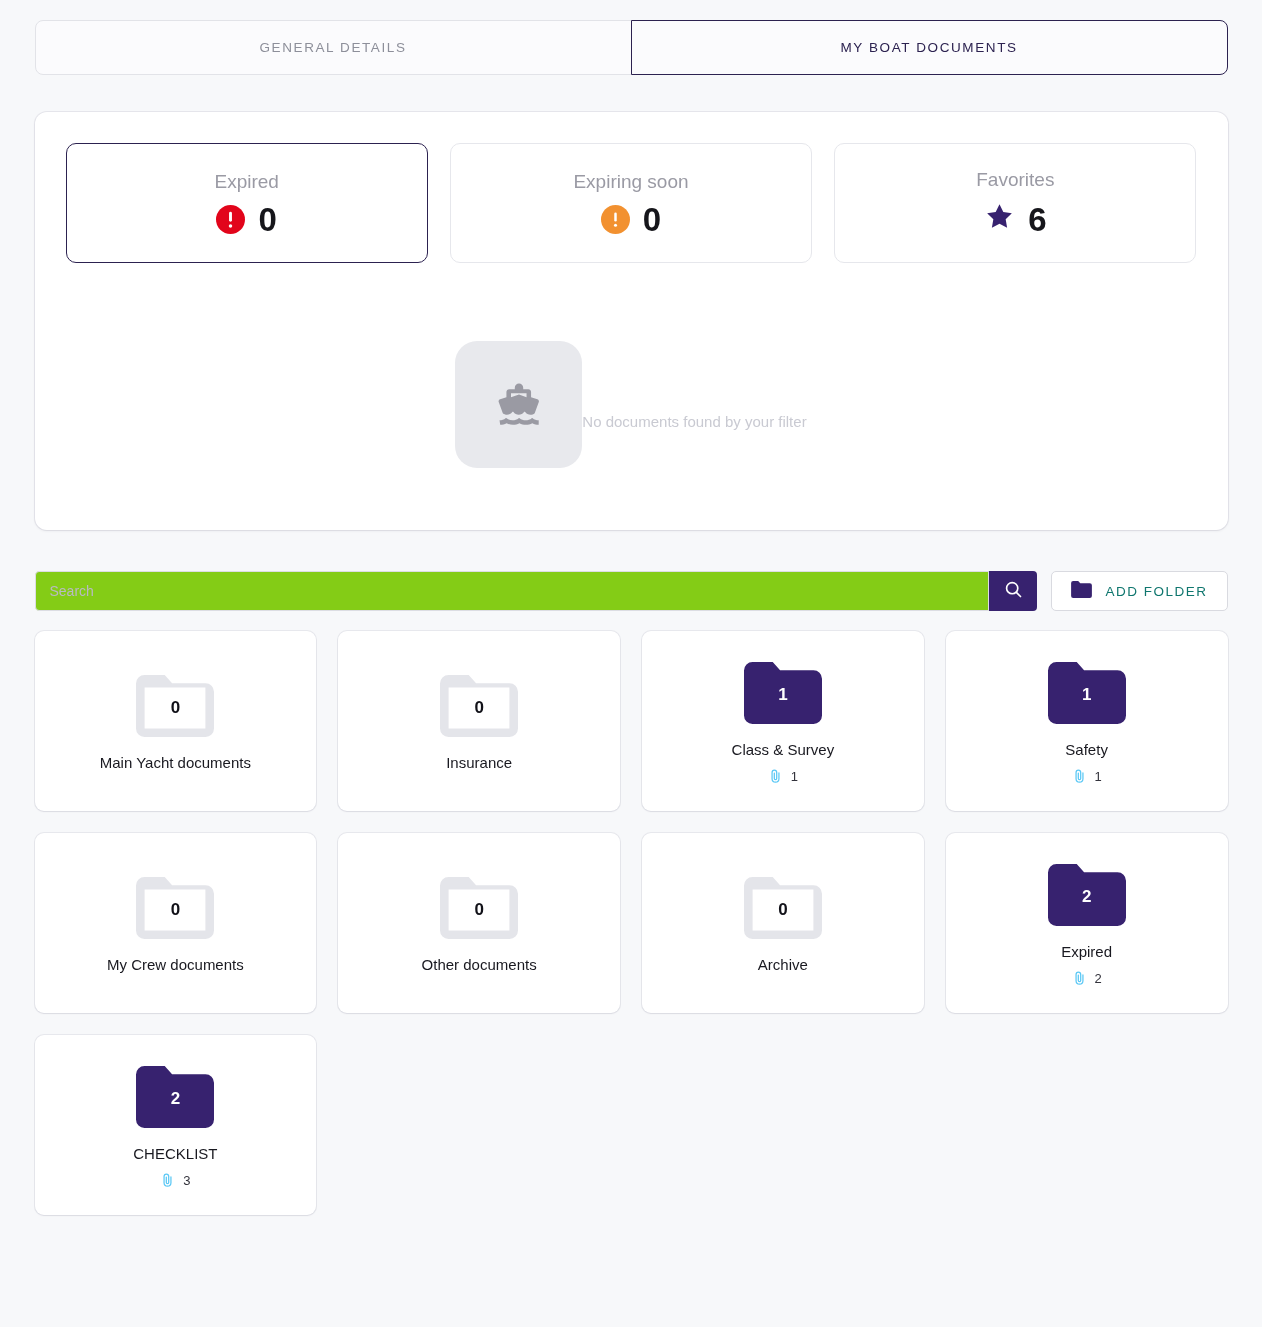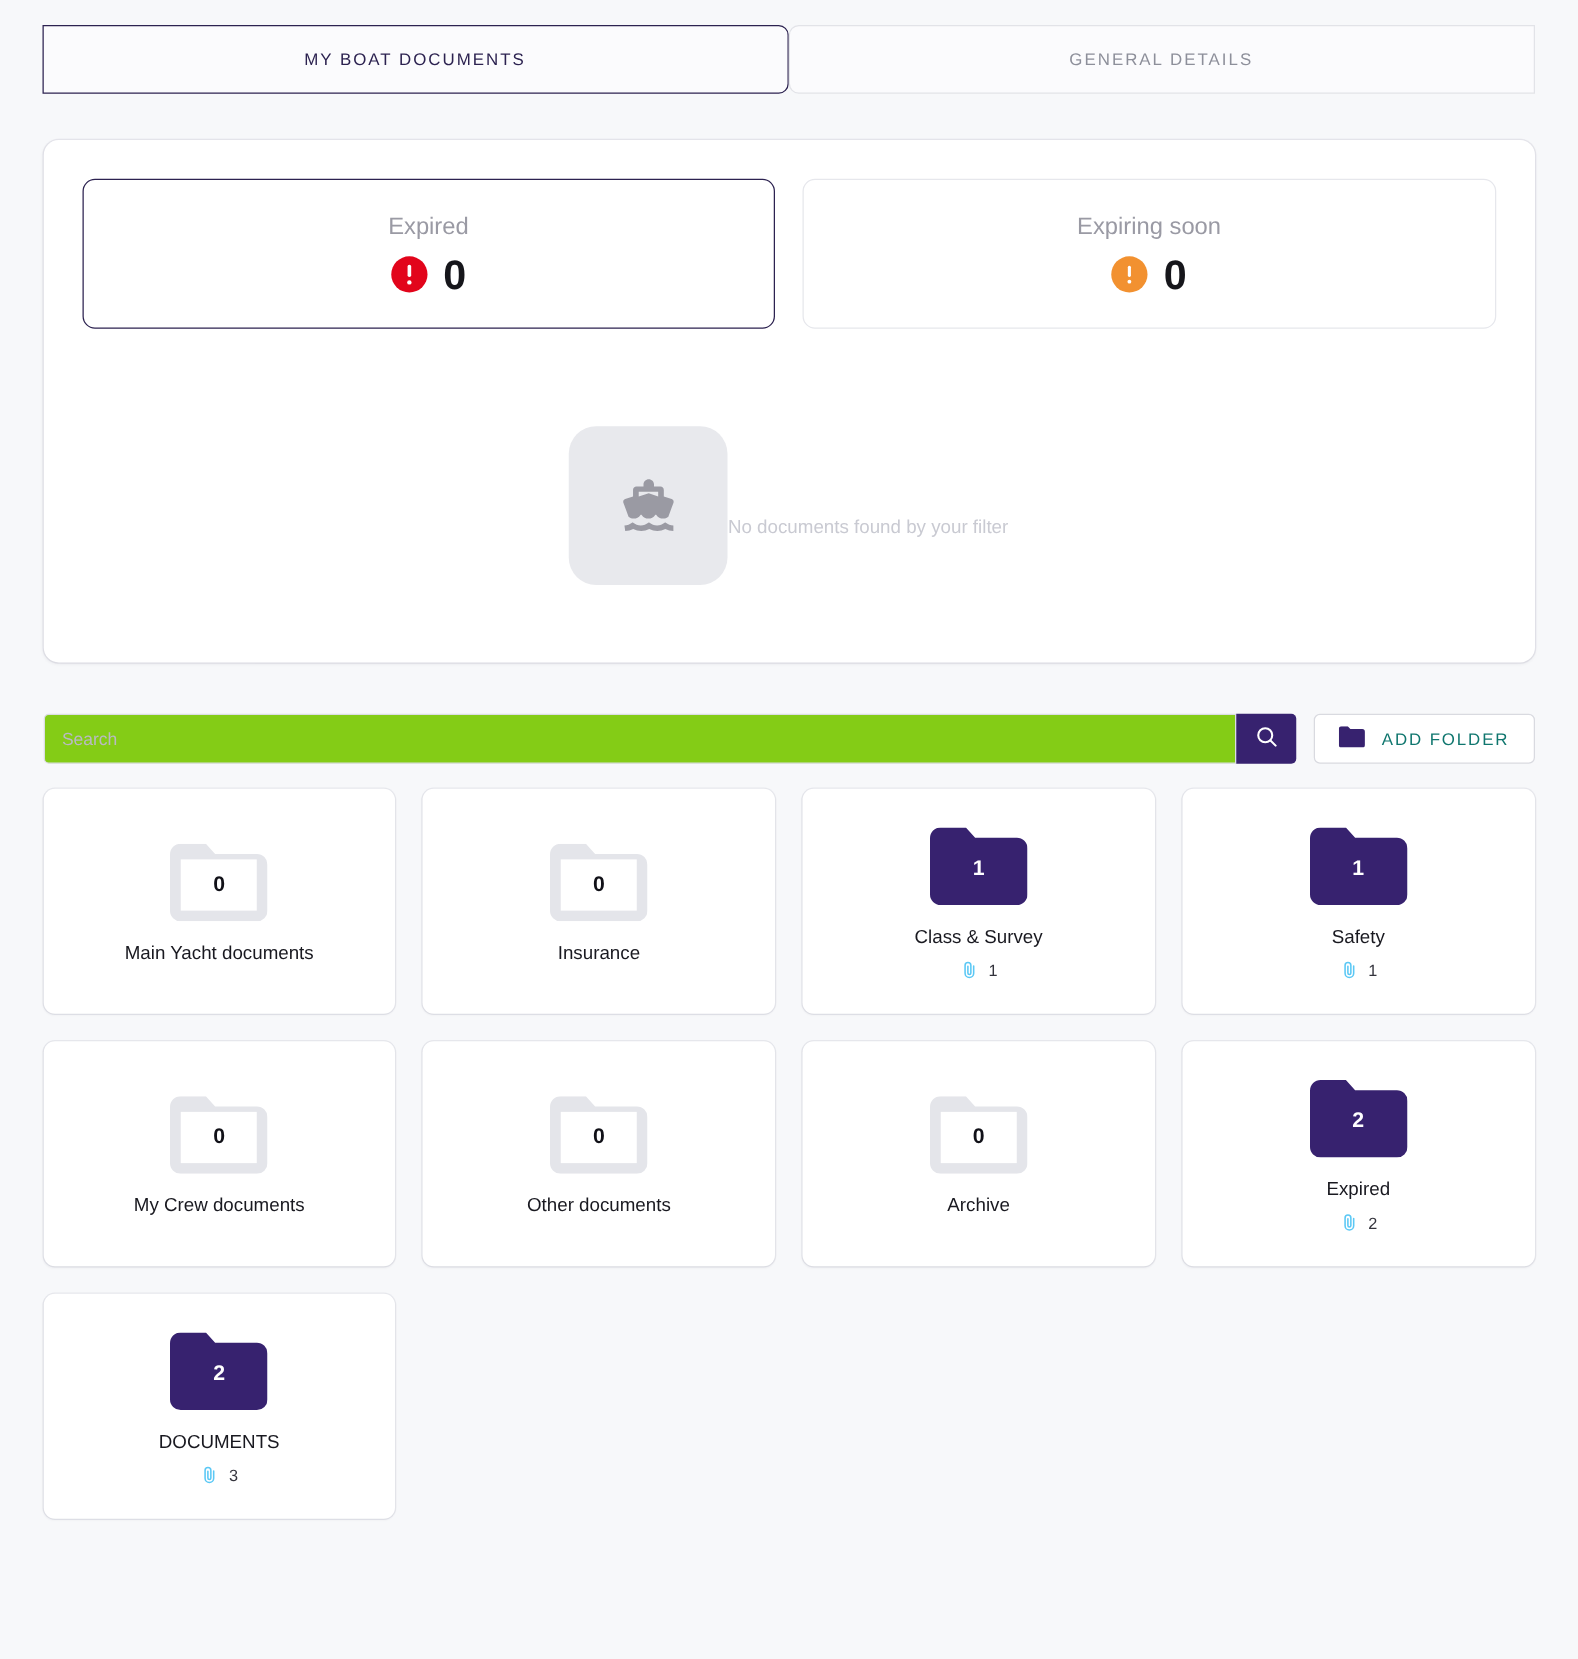--- a/index.html
+++ b/index.html
@@ -241,25 +241,25 @@
   }
   .folder-count-text.on-dark { color: #ffffff; }
   .folder-count-text.on-light { color: #111118; }
 </style>
 </head>
 <body>
 
 <div class="page">
 
   <div class="tabs">
+    <div class="tab inactive">
+      <span>GENERAL DETAILS</span>
+    </div>
     <div class="tab active">
       <span>MY BOAT DOCUMENTS</span>
-    </div>
-    <div class="tab inactive">
-      <span>GENERAL DETAILS</span>
     </div>
   </div>
 
   <div class="panel">
 
     <div class="stats">
 
       <div class="stat-card selected">
         <div class="stat-label">Expired</div>
         <div class="stat-row">
@@ -281,20 +281,31 @@
             <svg width="27" height="27" viewBox="0 0 24 24" aria-hidden="true">
               <circle cx="12" cy="12" r="11" fill="#f29130"></circle>
               <rect x="10.9" y="5.8" width="2.2" height="8" rx="1.1" fill="#ffffff"></rect>
               <circle cx="12" cy="17.2" r="1.35" fill="#ffffff"></circle>
             </svg>
           </span>
           <span class="stat-value">0</span>
         </div>
       </div>
 
+      <div class="stat-card">
+        <div class="stat-label">Favorites</div>
+        <div class="stat-row">
+          <span class="star-icon">
+            <svg width="31" height="31" viewBox="0 0 24 24" aria-hidden="true">
+              <path d="M12 2.6l2.95 5.98 6.6.96-4.77 4.65 1.12 6.57L12 17.66 6.1 20.76l1.13-6.57L2.45 9.54l6.6-.96z" fill="#37226f"></path>
+            </svg>
+          </span>
+          <span class="stat-value">6</span>
+        </div>
+      </div>
 
     </div>
 
     <div class="empty-state">
       <div class="empty-icon-box">
         <svg width="58" height="58" viewBox="0 0 24 24" aria-hidden="true">
           <path fill="#9a9aa3" d="M3.95 18.35c.95 0 1.82-.33 2.5-.88.12-.1.28-.1.4 0 .68.55 1.55.88 2.5.88s1.82-.33 2.5-.88c.12-.1.28-.1.4 0 .68.55 1.55.88 2.5.88s1.82-.33 2.5-.88c.12-.1.28-.1.4 0 .68.55 1.55.88 2.5.88v1.85c-.93 0-1.84-.24-2.65-.66-.82.42-1.73.66-2.66.66s-1.84-.24-2.66-.66c-.82.42-1.73.66-2.66.66s-1.84-.24-2.66-.66c-.81.42-1.72.66-2.65.66z"></path>
           <path fill="#9a9aa3" d="M12 3.1c.96 0 1.74.78 1.74 1.74v.62h2.13c.62 0 1.12.5 1.12 1.12v2.2l2.6.83c.5.16.78.7.6 1.2l-1.7 4.63c-.47.4-1.1.64-1.74.64-.9 0-1.7-.45-2.18-1.14-.12-.17-.38-.17-.5 0-.48.69-1.28 1.14-2.18 1.14s-1.7-.45-2.18-1.14c-.12-.17-.38-.17-.5 0-.48.69-1.28 1.14-2.18 1.14-.64 0-1.25-.23-1.72-.62L3.6 10.8c-.18-.5.1-1.04.6-1.2l2.6-.83v-2.2c0-.62.5-1.12 1.12-1.12h2.34v-.62c0-.96.78-1.73 1.74-1.73zm3.12 4.06H8.68v1.6L12 7.7l3.12 1.06z"></path>
         </svg>
       </div>
@@ -398,21 +409,21 @@
               <path d="M17.5 7v9.2a5.5 5.5 0 0 1-11 0V6.2a3.7 3.7 0 0 1 7.4 0v9.6a1.9 1.9 0 0 1-3.8 0V7.2" fill="none" stroke="#5bc8f5" stroke-width="2" stroke-linecap="round"></path>
             </svg>
           </span>
           <span>2</span>
         </div>
       </div>
       <div class="folder-card">
         <div class="folder-glyph"><svg width="78" height="62" viewBox="0 0 78 62" aria-hidden="true">
             <path d="M0 8.5A8.5 8.5 0 0 1 8.5 0h20.2l7.4 8.2h33.4A8.5 8.5 0 0 1 78 16.7v36.8A8.5 8.5 0 0 1 69.5 62h-61A8.5 8.5 0 0 1 0 53.5z" fill="#37226f"></path>
           </svg><div class="folder-count-text on-dark">2</div></div>
-        <div class="folder-name">DOCUMENTS</div>
+        <div class="folder-name">CHECKLIST</div>
         <div class="attach-row">
           <span class="clip-icon">
             <svg width="15" height="16" viewBox="0 0 24 24" aria-hidden="true">
               <path d="M17.5 7v9.2a5.5 5.5 0 0 1-11 0V6.2a3.7 3.7 0 0 1 7.4 0v9.6a1.9 1.9 0 0 1-3.8 0V7.2" fill="none" stroke="#5bc8f5" stroke-width="2" stroke-linecap="round"></path>
             </svg>
           </span>
           <span>3</span>
         </div>
       </div>
     </div>

